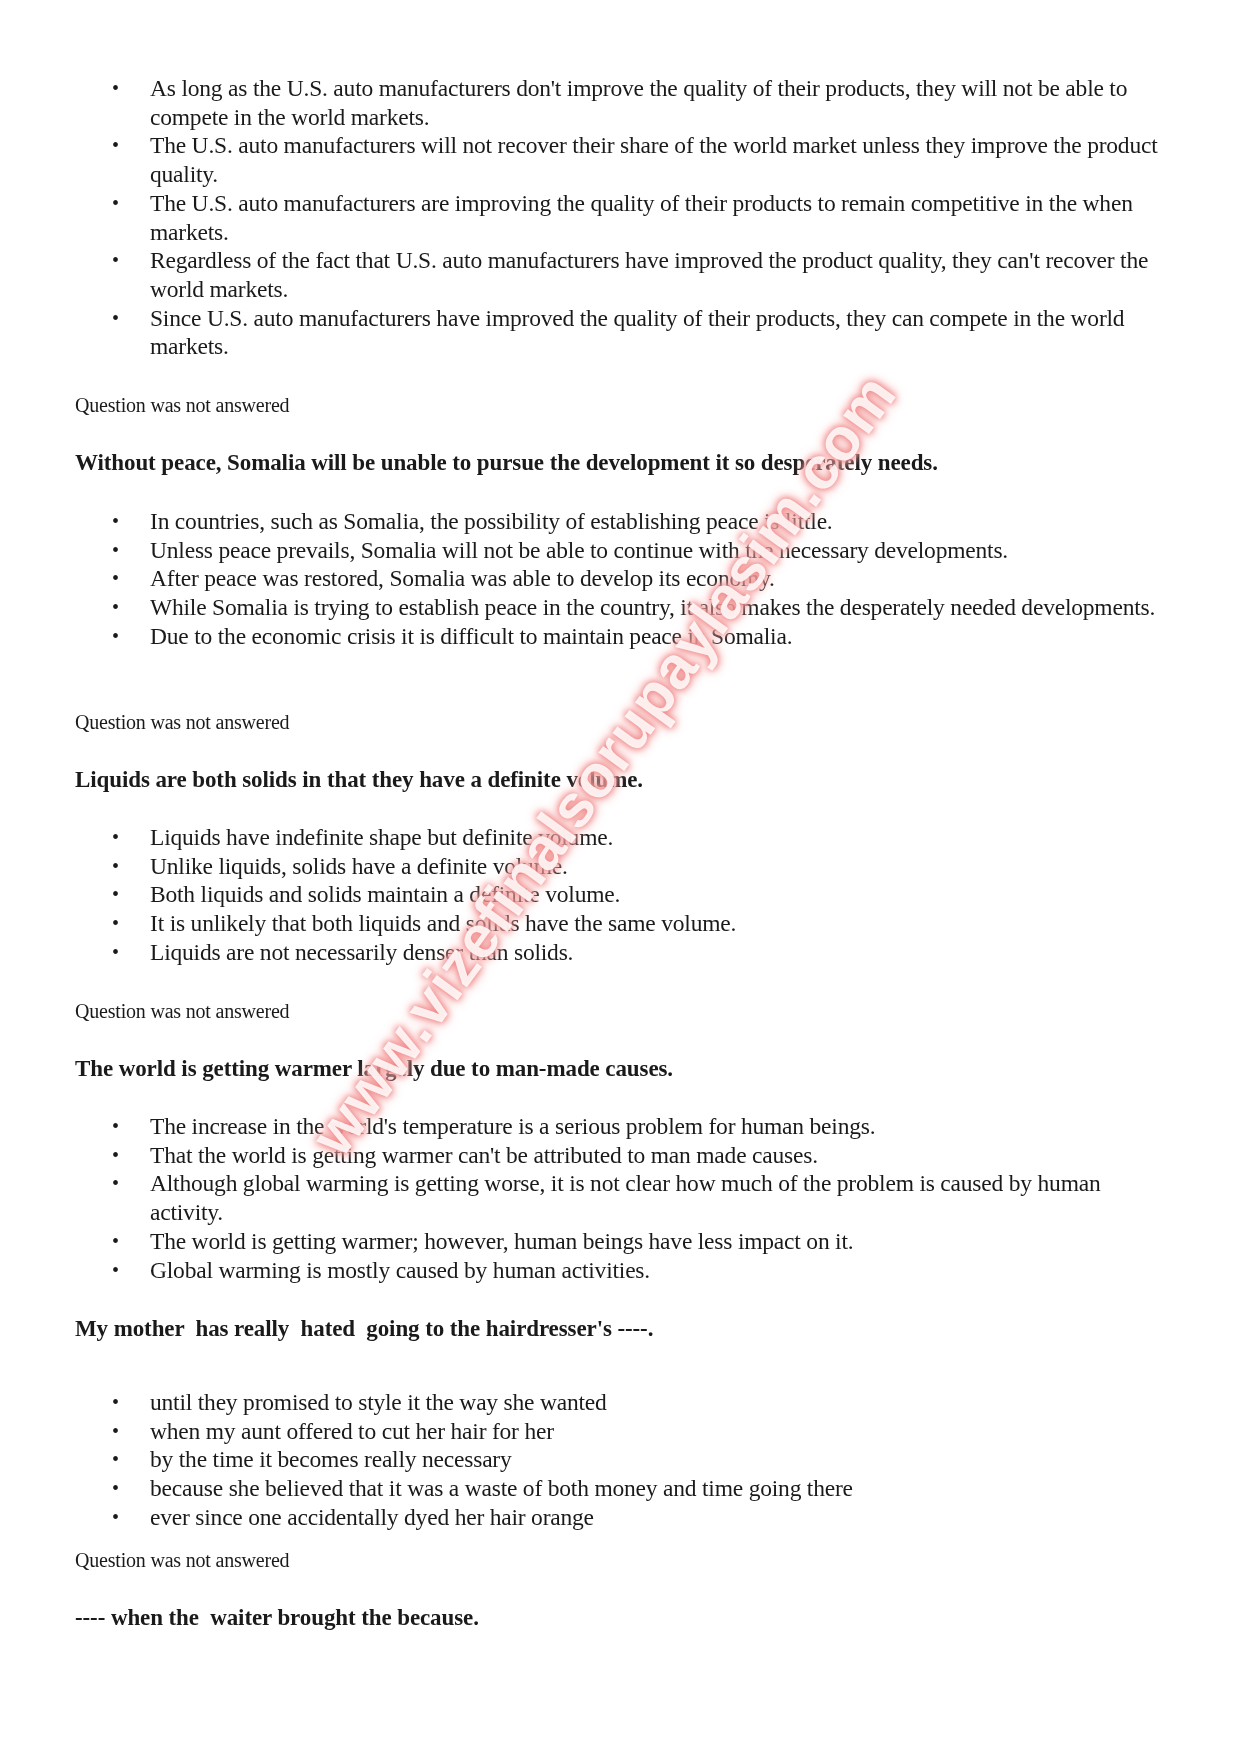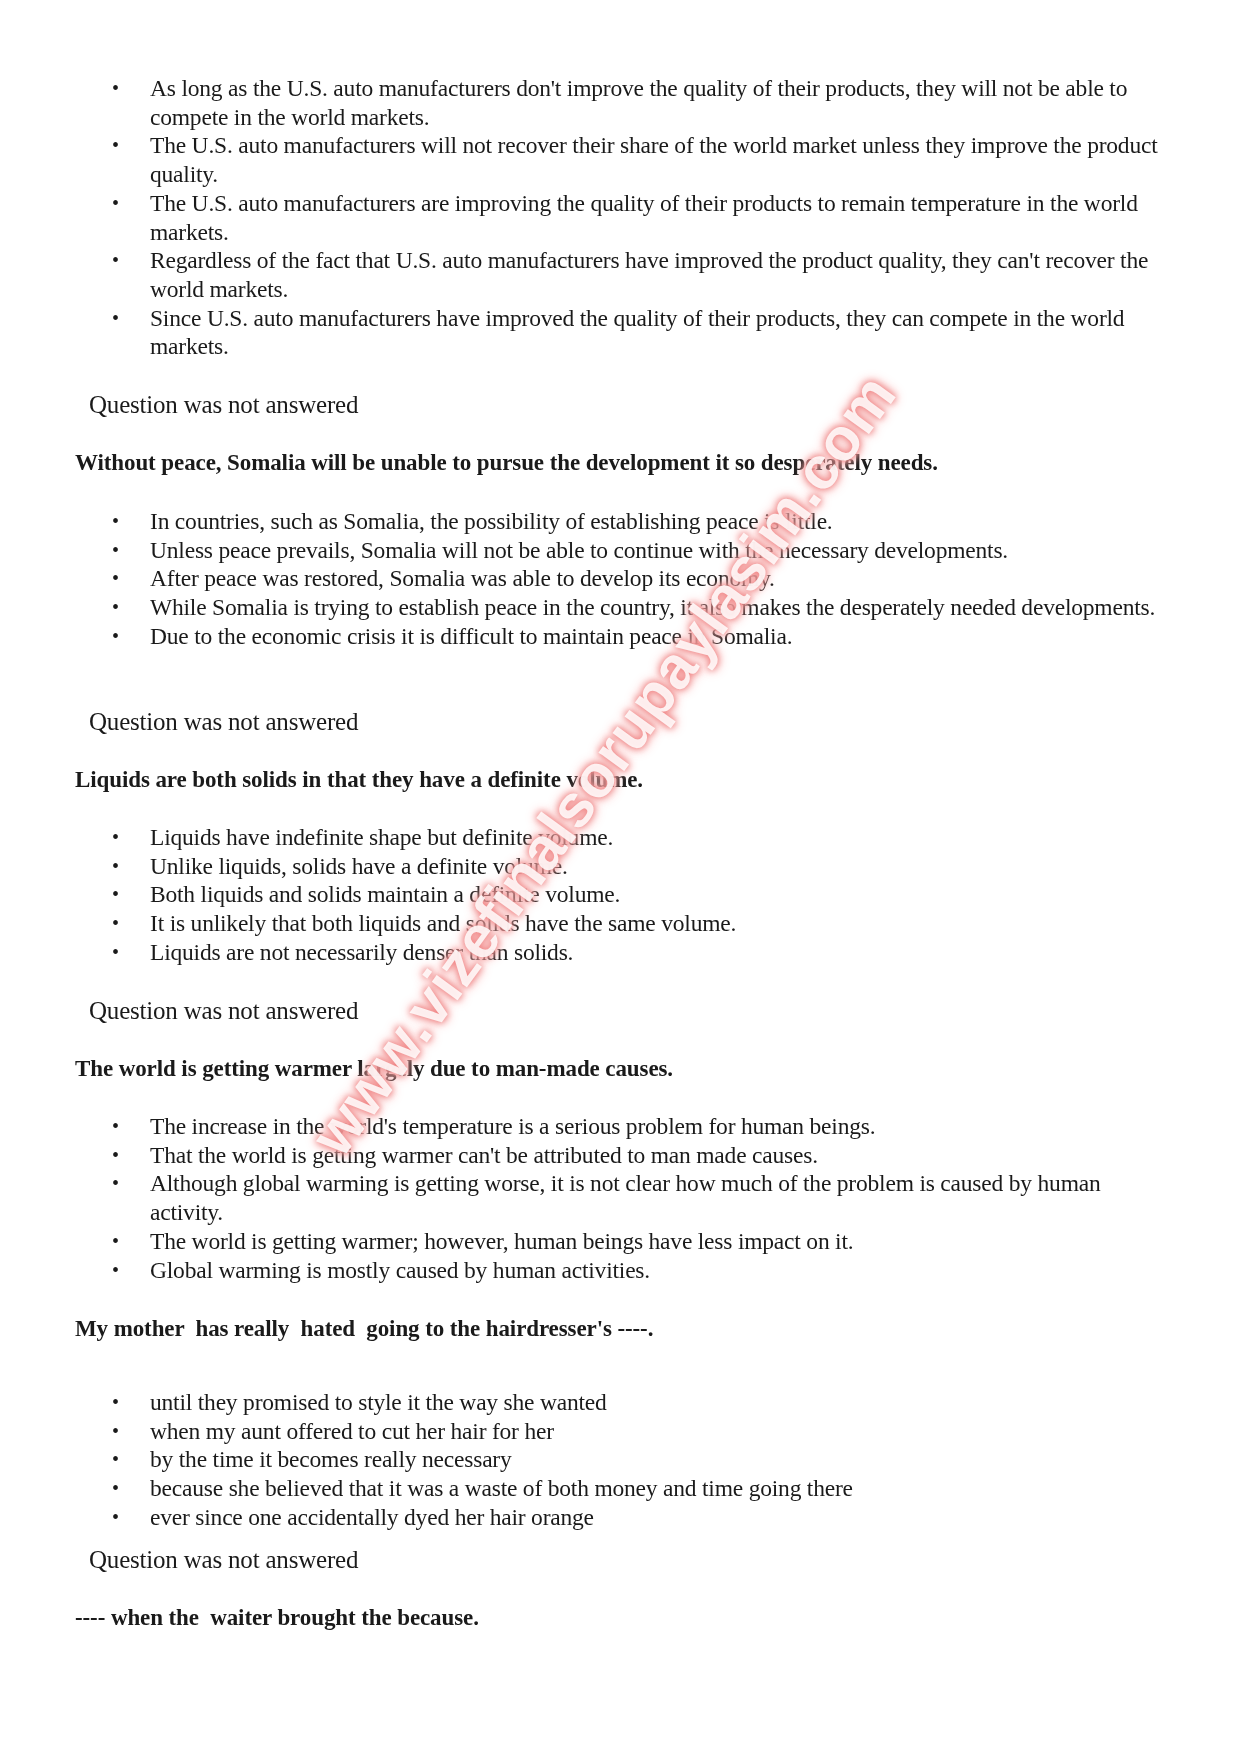--- a/index.html
+++ b/index.html
@@ -16,22 +16,22 @@
     ul.opts li {
       position: relative; padding-left: 40px;
       font-size: 23.5px; line-height: 28.7px;
       letter-spacing: -0.2px;
     }
     ul.opts li::before {
       content: "\2022"; position: absolute; left: 2px; top: 0;
       font-size: 20px; color: #1a1a1a;
     }
     .status {
-      position: absolute; left: 89px;
-      font-size: 25px; line-height: 28px; letter-spacing: -0.2px;
+      position: absolute; left: 75px;
+      font-size: 20px; line-height: 28px; letter-spacing: -0.2px;
     }
     .question {
       position: absolute; left: 75px;
       font-size: 23px; font-weight: bold; line-height: 28px; letter-spacing: -0.1px;
       white-space: pre;
     }
     .watermark {
       position: absolute; left: 130px; top: 730px;
       transform: rotate(-54deg); transform-origin: center;
       font-family: "Liberation Sans", "DejaVu Sans", sans-serif;
@@ -43,21 +43,21 @@
     }
   </style>
 </head>
 <body>
 
 <div class="page">
 
   <ul class="opts" style="top:74px;">
     <li>As long as the U.S. auto manufacturers don't improve the quality of their products, they will not be able to compete in the world markets.</li>
     <li>The U.S. auto manufacturers will not recover their share of the world market unless they improve the product quality.</li>
-    <li>The U.S. auto manufacturers are improving the quality of their products to remain temperature in the world markets.</li>
+    <li>The U.S. auto manufacturers are improving the quality of their products to remain competitive in the when markets.</li>
     <li>Regardless of the fact that U.S. auto manufacturers have improved the product quality, they can't recover the world markets.</li>
     <li>Since U.S. auto manufacturers have improved the quality of their products, they can compete in the world markets.</li>
   </ul>
   <div class="status" style="top:391px;">Question was not answered</div>
 
   <div class="question" style="top:449px;">Without peace, Somalia will be unable to pursue the development it so desperately needs.</div>
   <ul class="opts" style="top:507px;">
     <li>In countries, such as Somalia, the possibility of establishing peace is little.</li>
     <li>Unless peace prevails, Somalia will not be able to continue with the necessary developments.</li>
     <li>After peace was restored, Somalia was able to develop its economy.</li>

